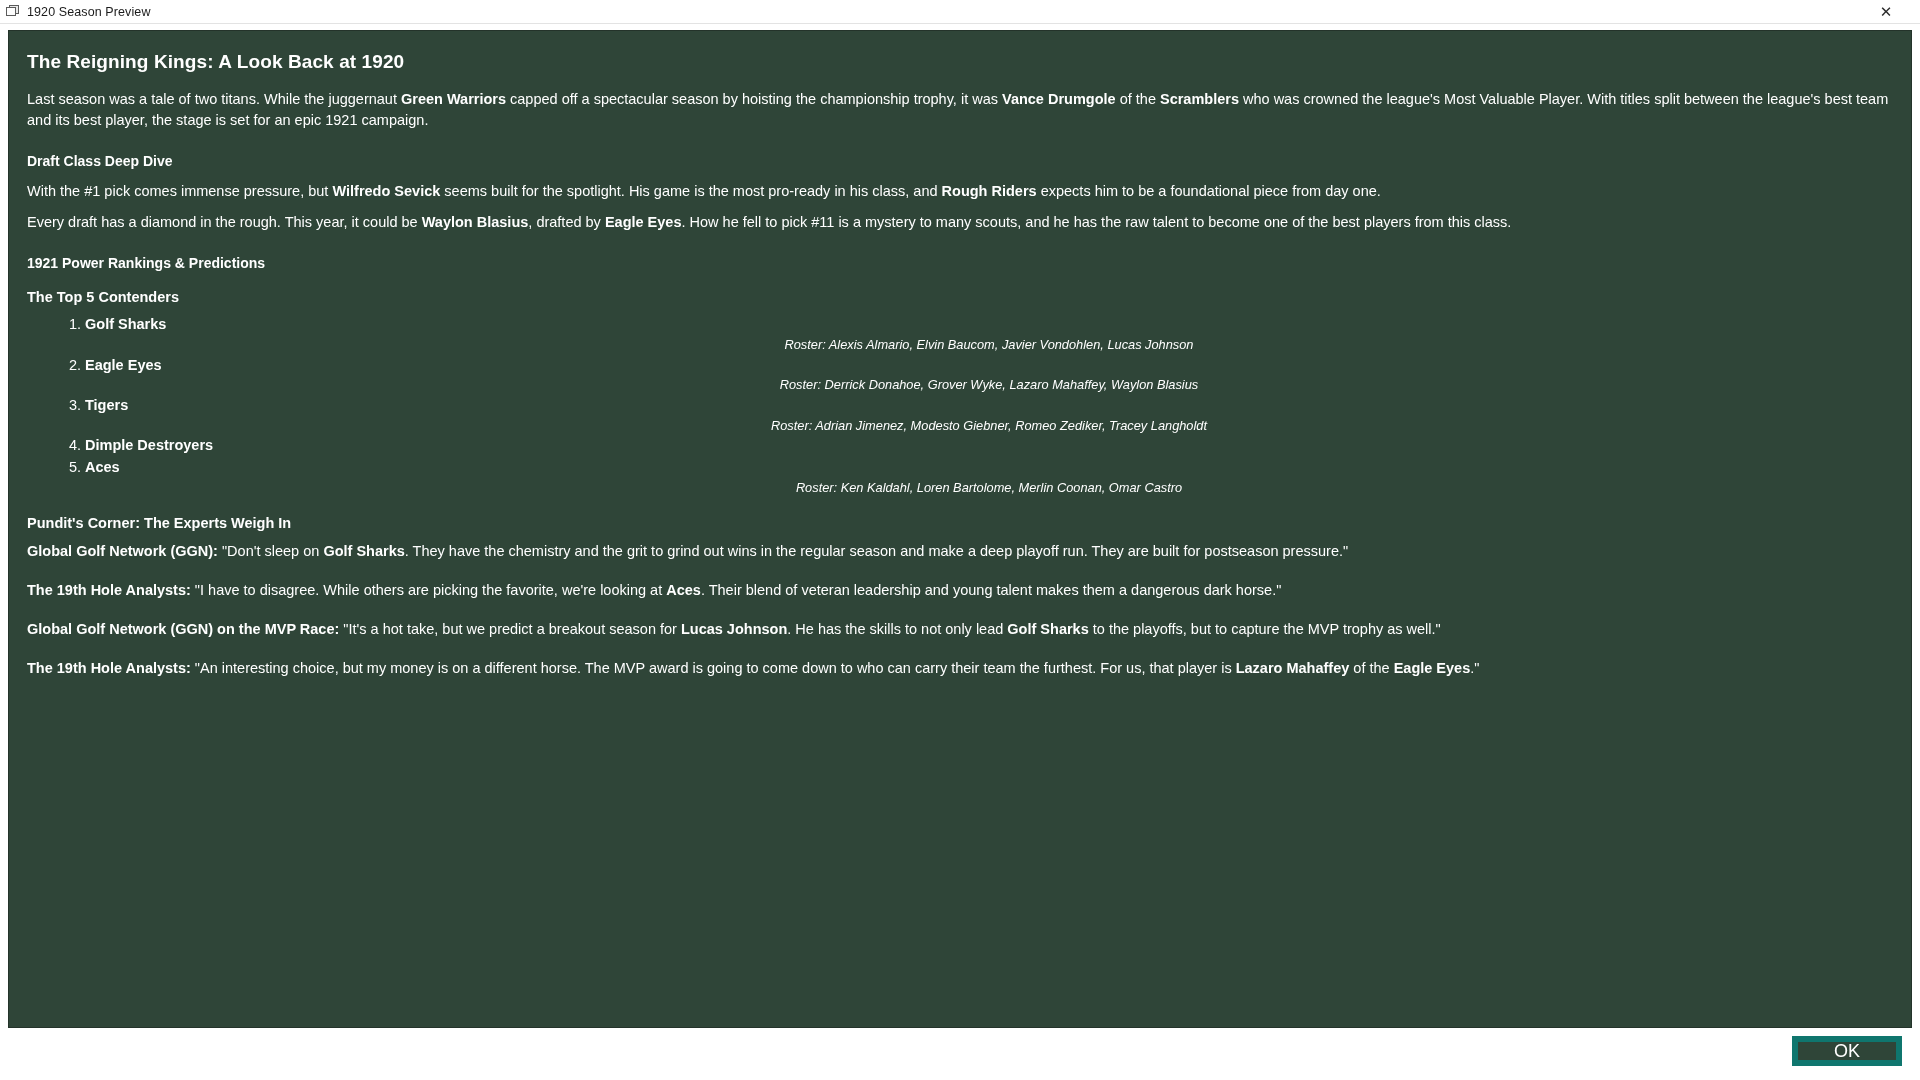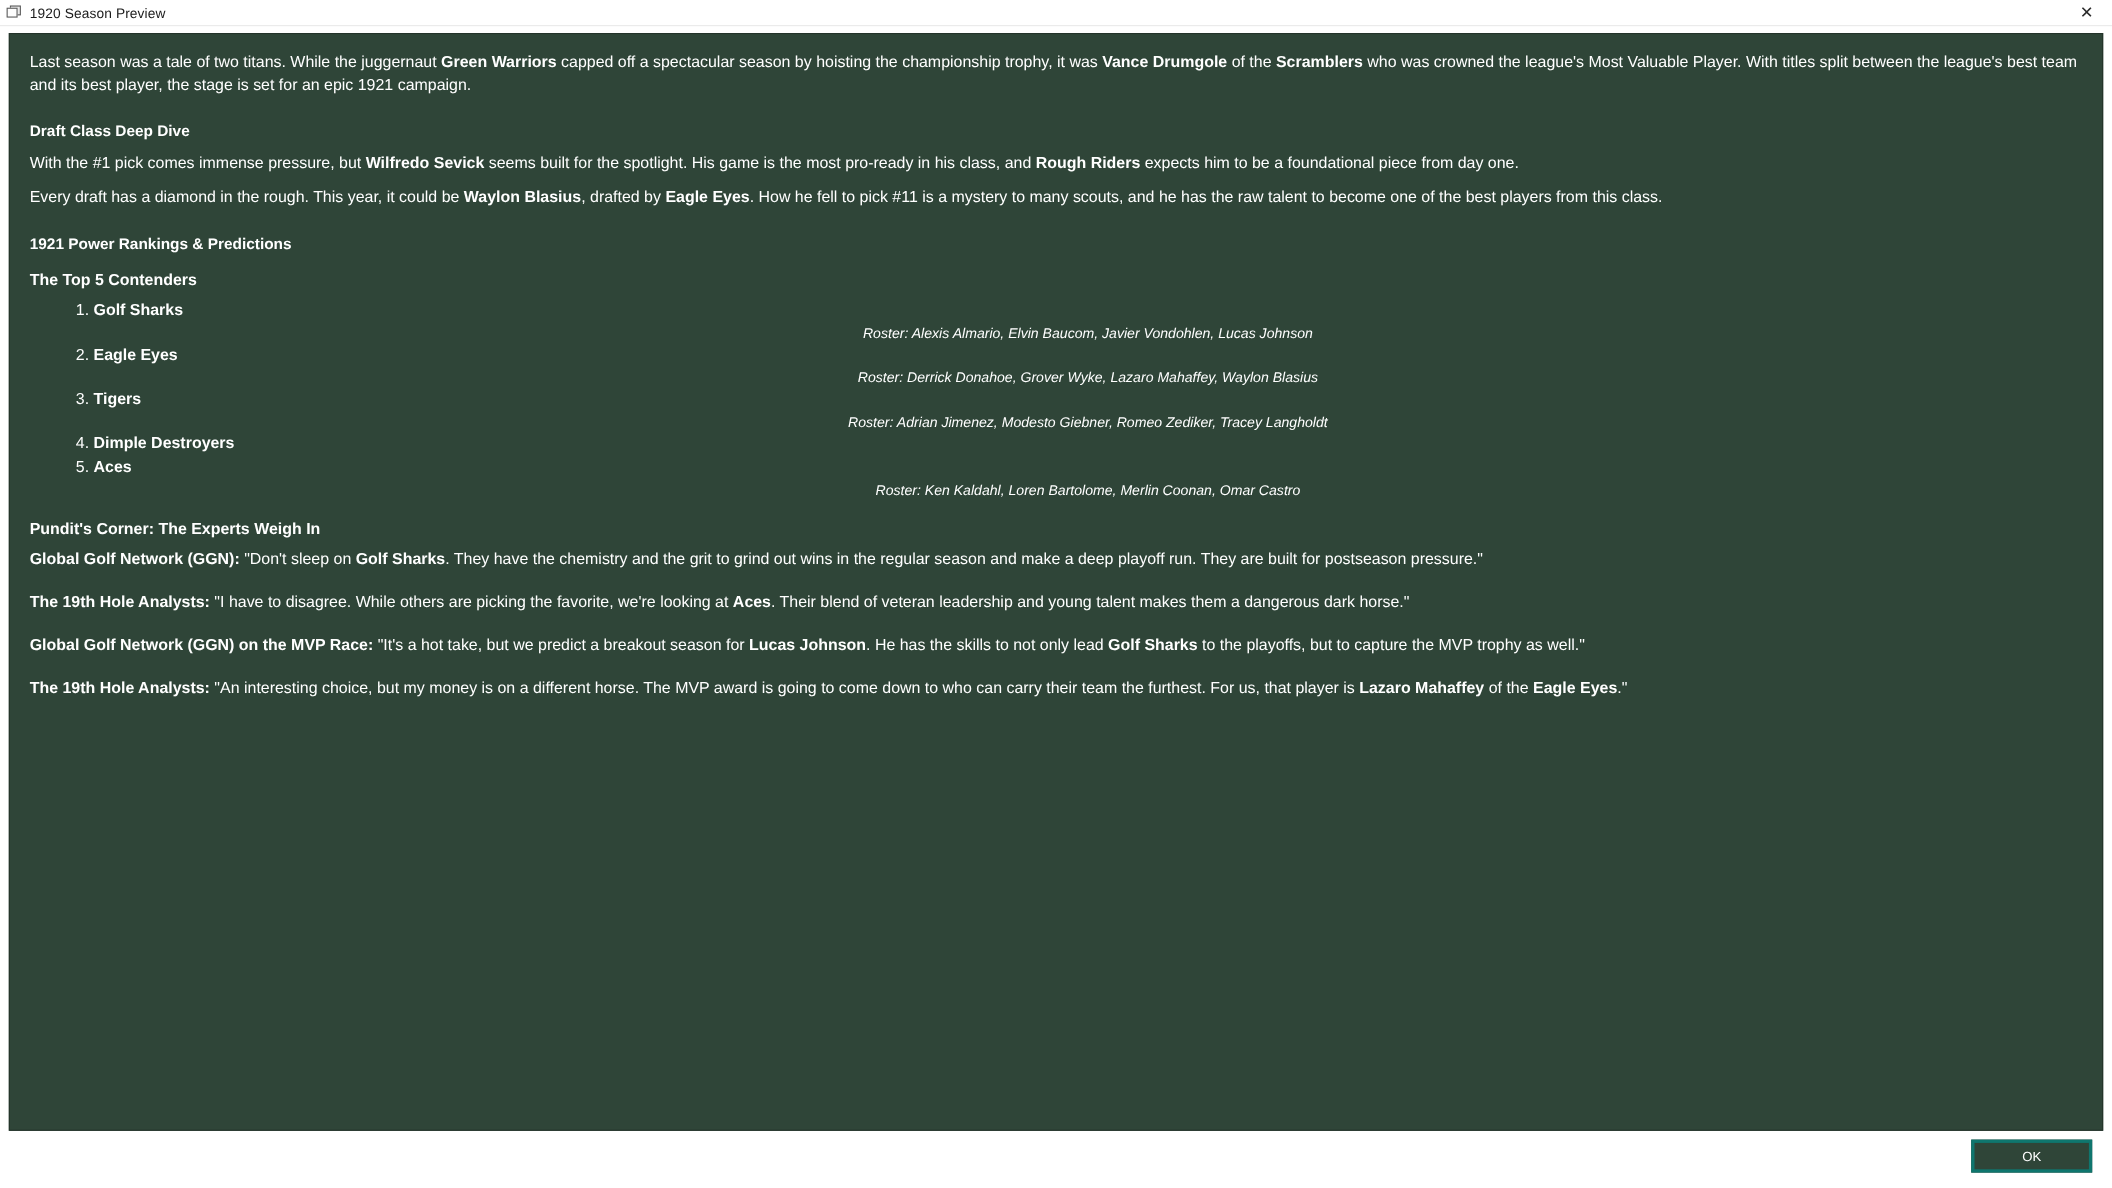--- a/index.html
+++ b/index.html
@@ -17,21 +17,21 @@
   }
 
   
   .titlebar {
     height: 24px;
     flex: 0 0 24px;
     background: #ffffff;
     border-bottom: 1px solid #e3e3e3;
     display: flex;
     align-items: center;
-    padding: 0 1px 0 6px;
+    padding: 0 12px 0 6px;
   }
   .titlebar-left {
     display: flex;
     align-items: center;
     gap: 7px;
   }
   .win-icon {
     width: 14px; height: 14px;
     position: relative;
     display: inline-block;
@@ -145,22 +145,22 @@
     display: flex;
     justify-content: flex-end;
     padding: 8px 10px 6px 0;
     background: #ffffff;
   }
   .ok-button {
     width: 110px;
     height: 30px;
     background: #2f4538;
     color: #ffffff;
-    border: 3px solid #0f766e;
-    font-size: 12px;
+    border: 6px solid #0f766e;
+    font-size: 18px;
     font-family: "Liberation Sans", sans-serif;
     display: flex;
     align-items: center;
     justify-content: center;
     cursor: default;
   }
 </style>
 </head>
 <body>
 
@@ -175,20 +175,21 @@
       <span class="titlebar-title">1920 Season Preview</span>
     </div>
     <div class="titlebar-spacer"></div>
     <div class="close-btn">✕</div>
   </div>
 
   <div class="dialog">
     <div class="panel">
       <div class="content">
 
+        <h1 class="sec">The Reigning Kings: A Look Back at 1920</h1>
         <p class="body"><span>Last season was a tale of two titans. While the juggernaut </span><b>Green Warriors</b><span> capped off a spectacular season by hoisting the championship trophy, it was </span><b>Vance Drumgole</b><span> of the </span><b>Scramblers</b><span> who was crowned the league's Most Valuable Player. With titles split between the league's best team and its best player, the stage is set for an epic 1921 campaign.</span></p>
 
         <h2 class="sec">Draft Class Deep Dive</h2>
 
         <p class="body"><span>With the #1 pick comes immense pressure, but </span><b>Wilfredo Sevick</b><span> seems built for the spotlight. His game is the most pro-ready in his class, and </span><b>Rough Riders</b><span> expects him to be a foundational piece from day one.</span></p>
 
         <p class="body"><span>Every draft has a diamond in the rough. This year, it could be </span><b>Waylon Blasius</b><span>, drafted by </span><b>Eagle Eyes</b><span>. How he fell to pick #11 is a mystery to many scouts, and he has the raw talent to become one of the best players from this class.</span></p>
 
         <h2 class="sec">1921 Power Rankings &amp; Predictions</h2>
         <h4 class="sec">The Top 5 Contenders</h4>

